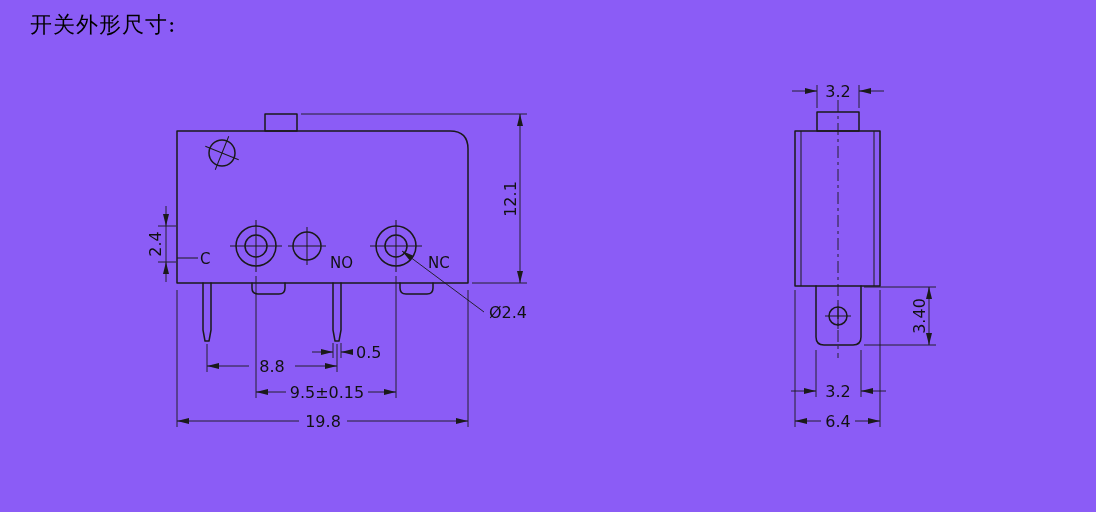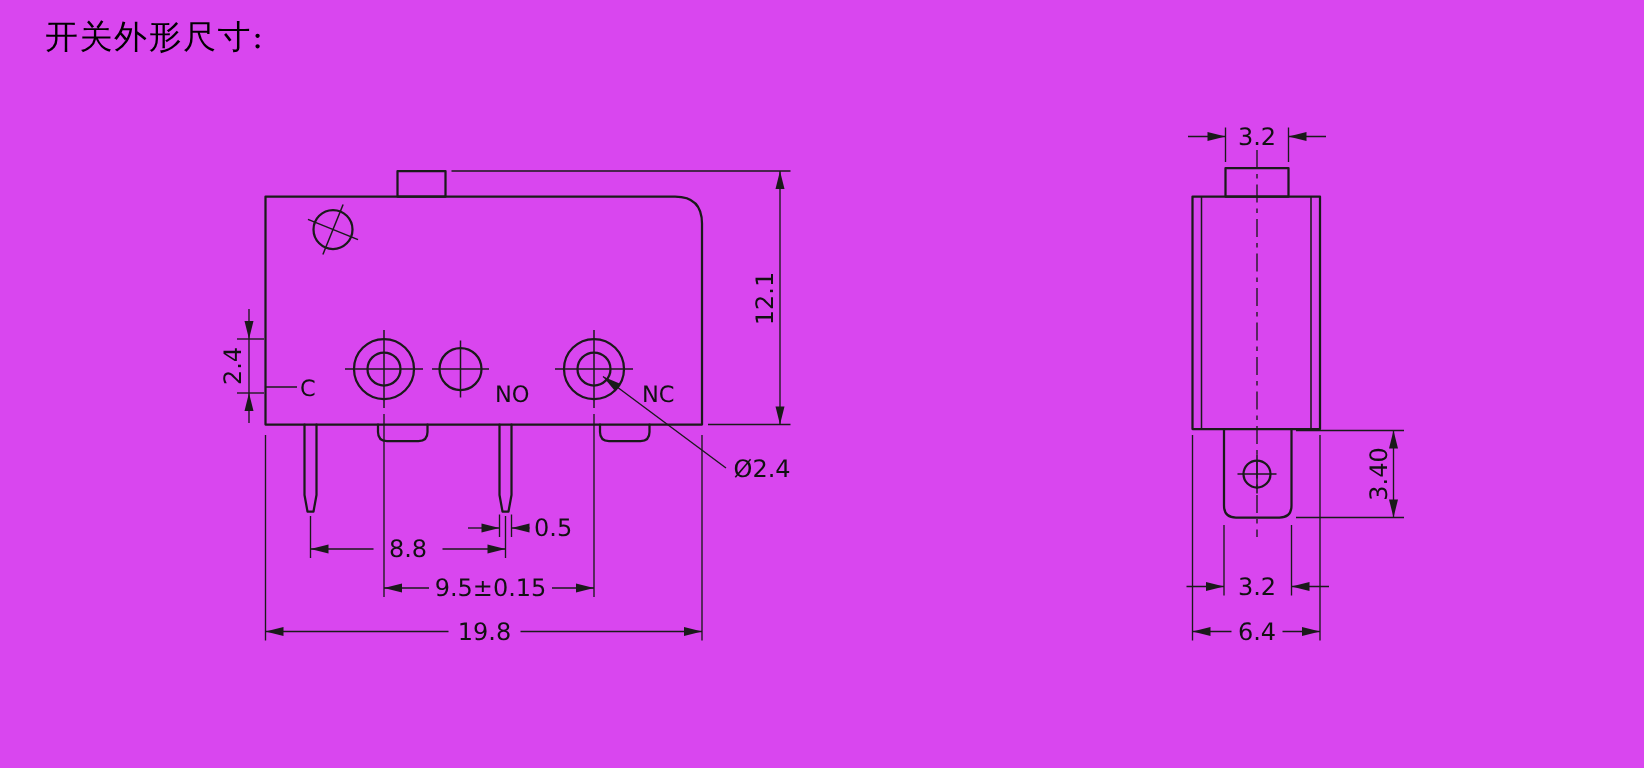--- a/index.html
+++ b/index.html
@@ -4,21 +4,21 @@
 <style>
   html, body {
     margin: 0;
     padding: 0;
     background: #ffffff;
   }
   #canvas {
     position: relative;
     width: 1096px;
     height: 512px;
-    background: #d946ef;
+    background: #8b5cf6;
     overflow: hidden;
     font-family: "DejaVu Serif", serif;
   }
   .page-title {
     position: absolute;
     left: 30px;
     top: 10px;
     font-size: 22px;
     color: #000;
     letter-spacing: 1px;

